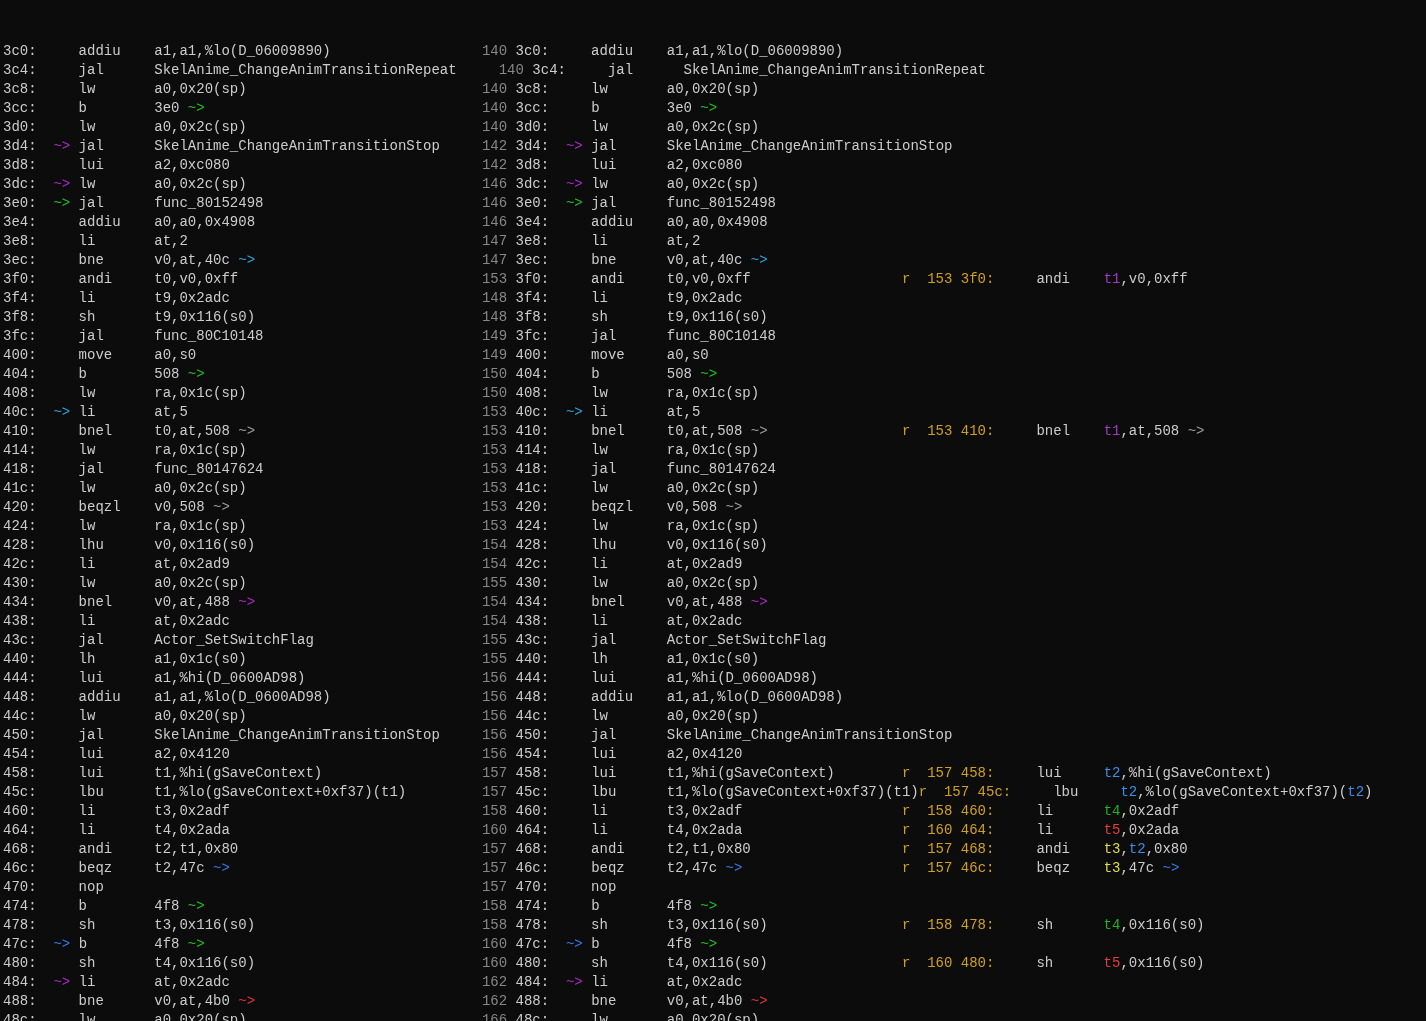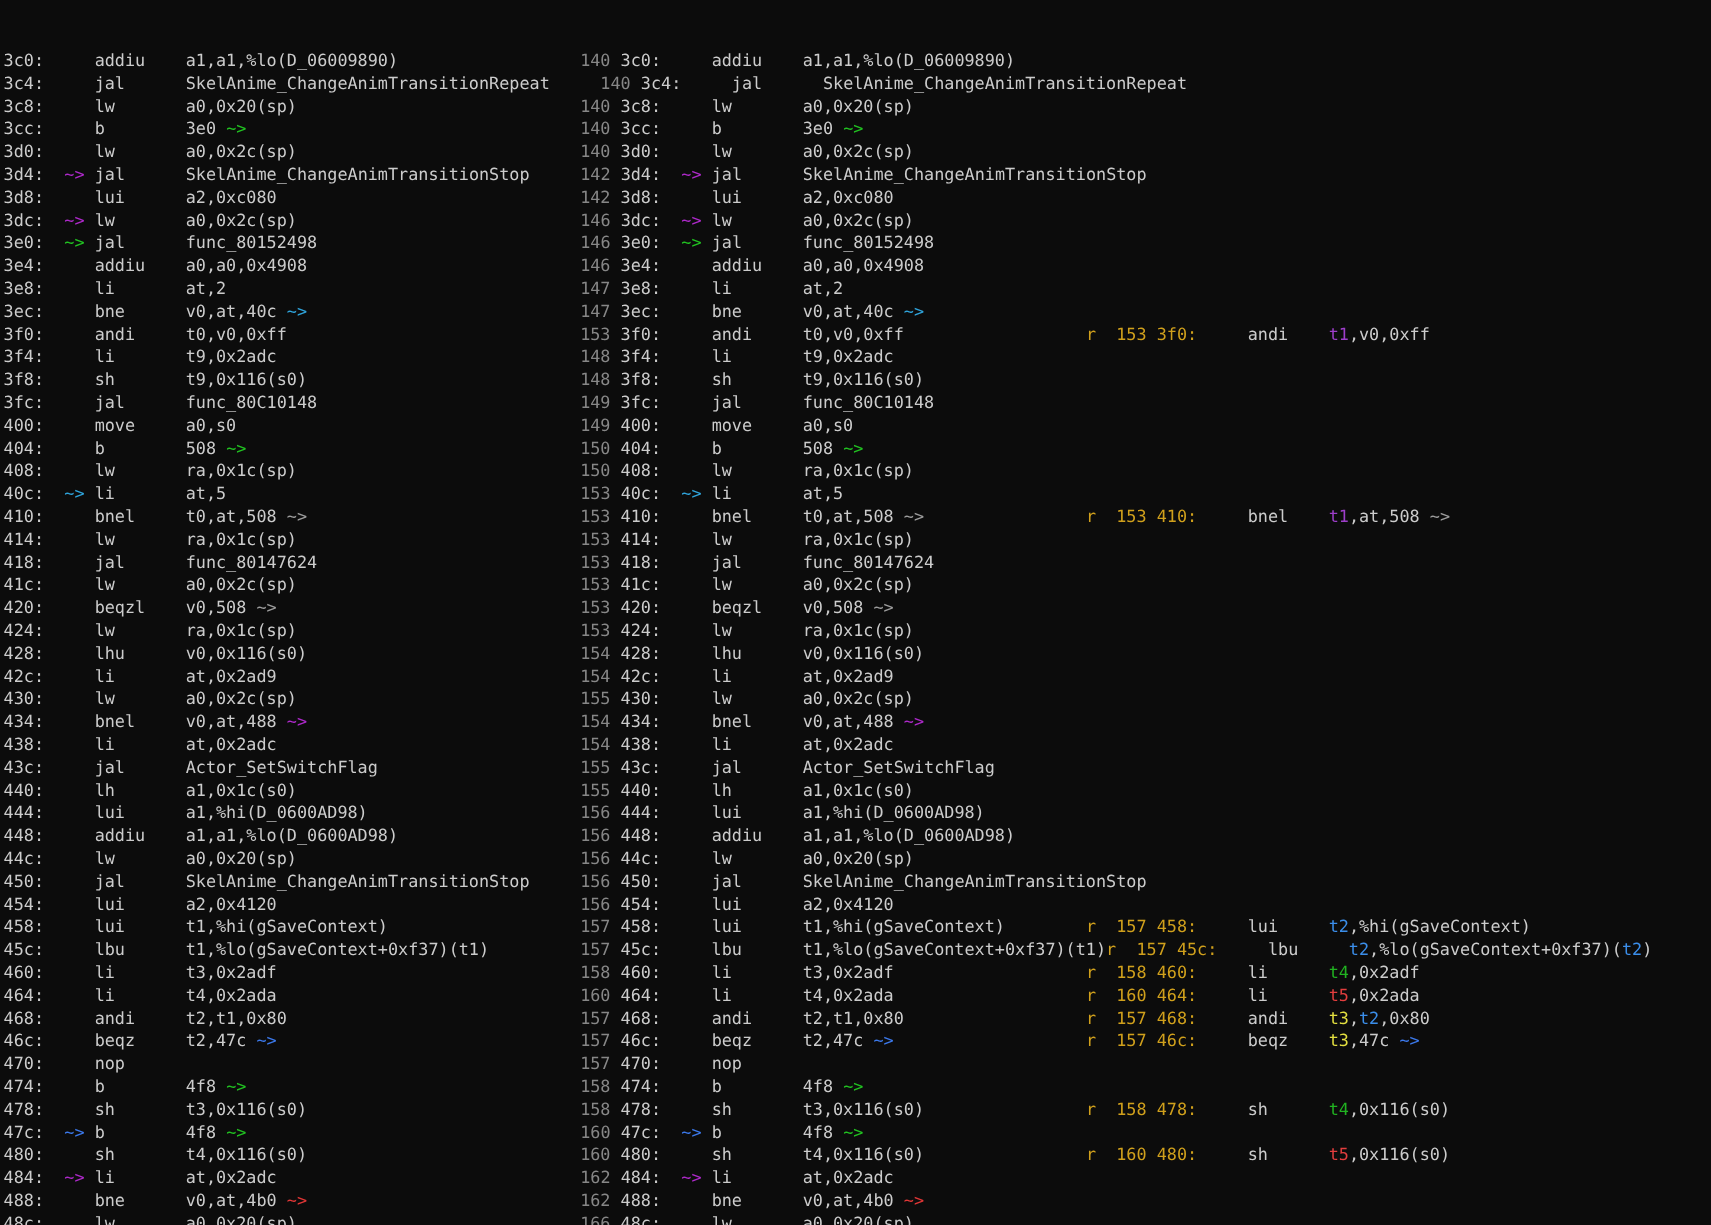--- a/index.html
+++ b/index.html
@@ -1,21 +1,21 @@
 <!DOCTYPE html>
 <html><head>
 <meta charset="utf-8">
 <style>
   html,body{margin:0;padding:0;background:#0c0c0c;width:1426px;height:1021px;overflow:hidden;}
   .screen{
     position:relative;width:1426px;height:1021px;box-sizing:border-box;
     font-family:"DejaVu Sans Mono",monospace;font-size:14px;line-height:19px;
     color:#cccccc;padding:4px 0 0 3px;white-space:pre;
   }
-  .row{height:19px;white-space:pre;}
+  .row{height:19px;white-space:pre;font-family:Liberation Mono, monospace;}
 </style>
 </head>
 <body>
 
 <div class="screen">
   <div><div class="row"><span>3c0:     addiu    a1,a1,%lo(D_06009890)</span><span>                  </span><span style="color: rgb(135, 135, 135);">140 </span><span>3c0:     addiu    a1,a1,%lo(D_06009890)</span></div><div class="row"><span>3c4:     jal      SkelAnime_ChangeAnimTransitionRepeat</span><span>   </span><span style="color: rgb(135, 135, 135);">  140 </span><span>3c4:     jal      SkelAnime_ChangeAnimTransitionRepeat</span></div><div class="row"><span>3c8:     lw       a0,0x20(sp)</span><span>                            </span><span style="color: rgb(135, 135, 135);">140 </span><span>3c8:     lw       a0,0x20(sp)</span></div><div class="row"><span>3cc:     b        3e0 </span><span style="color: rgb(33, 193, 33);">~&gt;</span><span>                                 </span><span style="color: rgb(135, 135, 135);">140 </span><span>3cc:     b        3e0 </span><span style="color: rgb(33, 193, 33);">~&gt;</span></div><div class="row"><span>3d0:     lw       a0,0x2c(sp)</span><span>                            </span><span style="color: rgb(135, 135, 135);">140 </span><span>3d0:     lw       a0,0x2c(sp)</span></div><div class="row"><span>3d4:  </span><span style="color: rgb(173, 41, 201);">~&gt; </span><span>jal      SkelAnime_ChangeAnimTransitionStop</span><span>     </span><span style="color: rgb(135, 135, 135);">142 </span><span>3d4:  </span><span style="color: rgb(173, 41, 201);">~&gt; </span><span>jal      SkelAnime_ChangeAnimTransitionStop</span></div><div class="row"><span>3d8:     lui      a2,0xc080</span><span>                              </span><span style="color: rgb(135, 135, 135);">142 </span><span>3d8:     lui      a2,0xc080</span></div><div class="row"><span>3dc:  </span><span style="color: rgb(173, 41, 201);">~&gt; </span><span>lw       a0,0x2c(sp)</span><span>                            </span><span style="color: rgb(135, 135, 135);">146 </span><span>3dc:  </span><span style="color: rgb(173, 41, 201);">~&gt; </span><span>lw       a0,0x2c(sp)</span></div><div class="row"><span>3e0:  </span><span style="color: rgb(33, 193, 33);">~&gt; </span><span>jal      func_80152498</span><span>                          </span><span style="color: rgb(135, 135, 135);">146 </span><span>3e0:  </span><span style="color: rgb(33, 193, 33);">~&gt; </span><span>jal      func_80152498</span></div><div class="row"><span>3e4:     addiu    a0,a0,0x4908</span><span>                           </span><span style="color: rgb(135, 135, 135);">146 </span><span>3e4:     addiu    a0,a0,0x4908</span></div><div class="row"><span>3e8:     li       at,2</span><span>                                   </span><span style="color: rgb(135, 135, 135);">147 </span><span>3e8:     li       at,2</span></div><div class="row"><span>3ec:     bne      v0,at,40c </span><span style="color: rgb(47, 163, 218);">~&gt;</span><span>                           </span><span style="color: rgb(135, 135, 135);">147 </span><span>3ec:     bne      v0,at,40c </span><span style="color: rgb(47, 163, 218);">~&gt;</span></div><div class="row"><span>3f0:     andi     t0,v0,0xff</span><span>                             </span><span style="color: rgb(135, 135, 135);">153 </span><span>3f0:     andi     t0,v0,0xff</span><span>                  </span><span style="color: rgb(208, 160, 28);">r  153 3f0:</span><span>     andi    </span><span style="color: rgb(157, 62, 201);">t1</span><span>,v0,0xff</span></div><div class="row"><span>3f4:     li       t9,0x2adc</span><span>                              </span><span style="color: rgb(135, 135, 135);">148 </span><span>3f4:     li       t9,0x2adc</span></div><div class="row"><span>3f8:     sh       t9,0x116(s0)</span><span>                           </span><span style="color: rgb(135, 135, 135);">148 </span><span>3f8:     sh       t9,0x116(s0)</span></div><div class="row"><span>3fc:     jal      func_80C10148</span><span>                          </span><span style="color: rgb(135, 135, 135);">149 </span><span>3fc:     jal      func_80C10148</span></div><div class="row"><span>400:     move     a0,s0</span><span>                                  </span><span style="color: rgb(135, 135, 135);">149 </span><span>400:     move     a0,s0</span></div><div class="row"><span>404:     b        508 </span><span style="color: rgb(33, 193, 33);">~&gt;</span><span>                                 </span><span style="color: rgb(135, 135, 135);">150 </span><span>404:     b        508 </span><span style="color: rgb(33, 193, 33);">~&gt;</span></div><div class="row"><span>408:     lw       ra,0x1c(sp)</span><span>                            </span><span style="color: rgb(135, 135, 135);">150 </span><span>408:     lw       ra,0x1c(sp)</span></div><div class="row"><span>40c:  </span><span style="color: rgb(47, 163, 218);">~&gt; </span><span>li       at,5</span><span>                                   </span><span style="color: rgb(135, 135, 135);">153 </span><span>40c:  </span><span style="color: rgb(47, 163, 218);">~&gt; </span><span>li       at,5</span></div><div class="row"><span>410:     bnel     t0,at,508 </span><span style="color: rgb(156, 156, 156);">~&gt;</span><span>                           </span><span style="color: rgb(135, 135, 135);">153 </span><span>410:     bnel     t0,at,508 </span><span style="color: rgb(156, 156, 156);">~&gt;</span><span>                </span><span style="color: rgb(208, 160, 28);">r  153 410:</span><span>     bnel    </span><span style="color: rgb(157, 62, 201);">t1</span><span>,at,508 </span><span style="color: rgb(156, 156, 156);">~&gt;</span></div><div class="row"><span>414:     lw       ra,0x1c(sp)</span><span>                            </span><span style="color: rgb(135, 135, 135);">153 </span><span>414:     lw       ra,0x1c(sp)</span></div><div class="row"><span>418:     jal      func_80147624</span><span>                          </span><span style="color: rgb(135, 135, 135);">153 </span><span>418:     jal      func_80147624</span></div><div class="row"><span>41c:     lw       a0,0x2c(sp)</span><span>                            </span><span style="color: rgb(135, 135, 135);">153 </span><span>41c:     lw       a0,0x2c(sp)</span></div><div class="row"><span>420:     beqzl    v0,508 </span><span style="color: rgb(156, 156, 156);">~&gt;</span><span>                              </span><span style="color: rgb(135, 135, 135);">153 </span><span>420:     beqzl    v0,508 </span><span style="color: rgb(156, 156, 156);">~&gt;</span></div><div class="row"><span>424:     lw       ra,0x1c(sp)</span><span>                            </span><span style="color: rgb(135, 135, 135);">153 </span><span>424:     lw       ra,0x1c(sp)</span></div><div class="row"><span>428:     lhu      v0,0x116(s0)</span><span>                           </span><span style="color: rgb(135, 135, 135);">154 </span><span>428:     lhu      v0,0x116(s0)</span></div><div class="row"><span>42c:     li       at,0x2ad9</span><span>                              </span><span style="color: rgb(135, 135, 135);">154 </span><span>42c:     li       at,0x2ad9</span></div><div class="row"><span>430:     lw       a0,0x2c(sp)</span><span>                            </span><span style="color: rgb(135, 135, 135);">155 </span><span>430:     lw       a0,0x2c(sp)</span></div><div class="row"><span>434:     bnel     v0,at,488 </span><span style="color: rgb(173, 41, 201);">~&gt;</span><span>                           </span><span style="color: rgb(135, 135, 135);">154 </span><span>434:     bnel     v0,at,488 </span><span style="color: rgb(173, 41, 201);">~&gt;</span></div><div class="row"><span>438:     li       at,0x2adc</span><span>                              </span><span style="color: rgb(135, 135, 135);">154 </span><span>438:     li       at,0x2adc</span></div><div class="row"><span>43c:     jal      Actor_SetSwitchFlag</span><span>                    </span><span style="color: rgb(135, 135, 135);">155 </span><span>43c:     jal      Actor_SetSwitchFlag</span></div><div class="row"><span>440:     lh       a1,0x1c(s0)</span><span>                            </span><span style="color: rgb(135, 135, 135);">155 </span><span>440:     lh       a1,0x1c(s0)</span></div><div class="row"><span>444:     lui      a1,%hi(D_0600AD98)</span><span>                     </span><span style="color: rgb(135, 135, 135);">156 </span><span>444:     lui      a1,%hi(D_0600AD98)</span></div><div class="row"><span>448:     addiu    a1,a1,%lo(D_0600AD98)</span><span>                  </span><span style="color: rgb(135, 135, 135);">156 </span><span>448:     addiu    a1,a1,%lo(D_0600AD98)</span></div><div class="row"><span>44c:     lw       a0,0x20(sp)</span><span>                            </span><span style="color: rgb(135, 135, 135);">156 </span><span>44c:     lw       a0,0x20(sp)</span></div><div class="row"><span>450:     jal      SkelAnime_ChangeAnimTransitionStop</span><span>     </span><span style="color: rgb(135, 135, 135);">156 </span><span>450:     jal      SkelAnime_ChangeAnimTransitionStop</span></div><div class="row"><span>454:     lui      a2,0x4120</span><span>                              </span><span style="color: rgb(135, 135, 135);">156 </span><span>454:     lui      a2,0x4120</span></div><div class="row"><span>458:     lui      t1,%hi(gSaveContext)</span><span>                   </span><span style="color: rgb(135, 135, 135);">157 </span><span>458:     lui      t1,%hi(gSaveContext)</span><span>        </span><span style="color: rgb(208, 160, 28);">r  157 458:</span><span>     lui     </span><span style="color: rgb(59, 142, 234);">t2</span><span>,%hi(gSaveContext)</span></div><div class="row"><span>45c:     lbu      t1,%lo(gSaveContext+0xf37)(t1)</span><span>         </span><span style="color: rgb(135, 135, 135);">157 </span><span>45c:     lbu      t1,%lo(gSaveContext+0xf37)(t1)</span><span style="color: rgb(208, 160, 28);">r  157 45c:</span><span>     lbu     </span><span style="color: rgb(59, 142, 234);">t2</span><span>,%lo(gSaveContext+0xf37)(</span><span style="color: rgb(59, 142, 234);">t2</span><span>)</span></div><div class="row"><span>460:     li       t3,0x2adf</span><span>                              </span><span style="color: rgb(135, 135, 135);">158 </span><span>460:     li       t3,0x2adf</span><span>                   </span><span style="color: rgb(208, 160, 28);">r  158 460:</span><span>     li      </span><span style="color: rgb(33, 179, 33);">t4</span><span>,0x2adf</span></div><div class="row"><span>464:     li       t4,0x2ada</span><span>                              </span><span style="color: rgb(135, 135, 135);">160 </span><span>464:     li       t4,0x2ada</span><span>                   </span><span style="color: rgb(208, 160, 28);">r  160 464:</span><span>     li      </span><span style="color: rgb(227, 62, 62);">t5</span><span>,0x2ada</span></div><div class="row"><span>468:     andi     t2,t1,0x80</span><span>                             </span><span style="color: rgb(135, 135, 135);">157 </span><span>468:     andi     t2,t1,0x80</span><span>                  </span><span style="color: rgb(208, 160, 28);">r  157 468:</span><span>     andi    </span><span style="color: rgb(227, 223, 64);">t3</span><span>,</span><span style="color: rgb(59, 142, 234);">t2</span><span>,0x80</span></div><div class="row"><span>46c:     beqz     t2,47c </span><span style="color: rgb(59, 120, 234);">~&gt;</span><span>                              </span><span style="color: rgb(135, 135, 135);">157 </span><span>46c:     beqz     t2,47c </span><span style="color: rgb(59, 120, 234);">~&gt;</span><span>                   </span><span style="color: rgb(208, 160, 28);">r  157 46c:</span><span>     beqz    </span><span style="color: rgb(227, 223, 64);">t3</span><span>,47c </span><span style="color: rgb(59, 120, 234);">~&gt;</span></div><div class="row"><span>470:     nop</span><span>                                             </span><span style="color: rgb(135, 135, 135);">157 </span><span>470:     nop</span></div><div class="row"><span>474:     b        4f8 </span><span style="color: rgb(33, 193, 33);">~&gt;</span><span>                                 </span><span style="color: rgb(135, 135, 135);">158 </span><span>474:     b        4f8 </span><span style="color: rgb(33, 193, 33);">~&gt;</span></div><div class="row"><span>478:     sh       t3,0x116(s0)</span><span>                           </span><span style="color: rgb(135, 135, 135);">158 </span><span>478:     sh       t3,0x116(s0)</span><span>                </span><span style="color: rgb(208, 160, 28);">r  158 478:</span><span>     sh      </span><span style="color: rgb(33, 179, 33);">t4</span><span>,0x116(s0)</span></div><div class="row"><span>47c:  </span><span style="color: rgb(59, 120, 234);">~&gt; </span><span>b        4f8 </span><span style="color: rgb(33, 193, 33);">~&gt;</span><span>                                 </span><span style="color: rgb(135, 135, 135);">160 </span><span>47c:  </span><span style="color: rgb(59, 120, 234);">~&gt; </span><span>b        4f8 </span><span style="color: rgb(33, 193, 33);">~&gt;</span></div><div class="row"><span>480:     sh       t4,0x116(s0)</span><span>                           </span><span style="color: rgb(135, 135, 135);">160 </span><span>480:     sh       t4,0x116(s0)</span><span>                </span><span style="color: rgb(208, 160, 28);">r  160 480:</span><span>     sh      </span><span style="color: rgb(227, 62, 62);">t5</span><span>,0x116(s0)</span></div><div class="row"><span>484:  </span><span style="color: rgb(173, 41, 201);">~&gt; </span><span>li       at,0x2adc</span><span>                              </span><span style="color: rgb(135, 135, 135);">162 </span><span>484:  </span><span style="color: rgb(173, 41, 201);">~&gt; </span><span>li       at,0x2adc</span></div><div class="row"><span>488:     bne      v0,at,4b0 </span><span style="color: rgb(224, 54, 54);">~&gt;</span><span>                           </span><span style="color: rgb(135, 135, 135);">162 </span><span>488:     bne      v0,at,4b0 </span><span style="color: rgb(224, 54, 54);">~&gt;</span></div><div class="row"><span>48c:     lw       a0,0x20(sp)</span><span>                            </span><span style="color: rgb(135, 135, 135);">166 </span><span>48c:     lw       a0,0x20(sp)</span></div></div>
   
 </div>
 
 </body></html>

